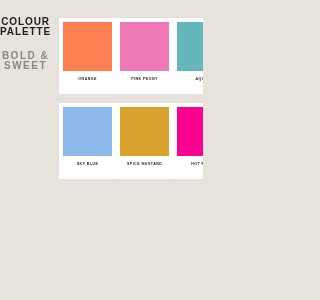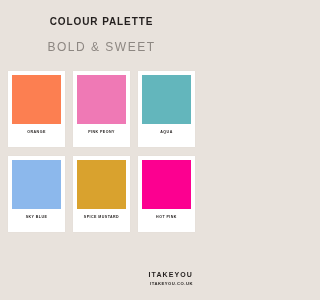--- a/index.html
+++ b/index.html
@@ -12,38 +12,38 @@
     background: #e8e2dc;
     font-family: "Liberation Sans", sans-serif;
     overflow: hidden;
     position: relative;
   }
   .page {
     width: 203px;
     height: 300px;
     box-sizing: border-box;
     display: flex;
-    flex-direction: column;
+    flex-direction: row;
     background: #e8e2dc;
   }
   .header {
     padding-top: 17px;
     text-align: center;
   }
   .title {
     font-size: 10px;
     font-weight: bold;
     letter-spacing: 0.9px;
     color: #231f1e;
     line-height: 1;
     margin: 0;
   }
   .subtitle {
-    font-size: 12px;
-    font-weight: normal;
+    font-size: 10px;
+    font-weight: bold;
     letter-spacing: 1.5px;
     color: #8d8782;
     line-height: 1;
     margin: 0;
     padding-top: 14px;
   }
   .grid {
     padding: 18px 8px 0 8px;
     display: flex;
     flex-direction: column;

